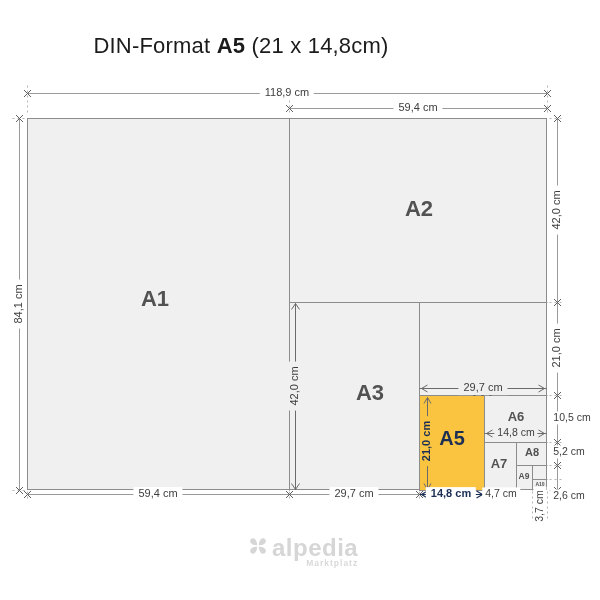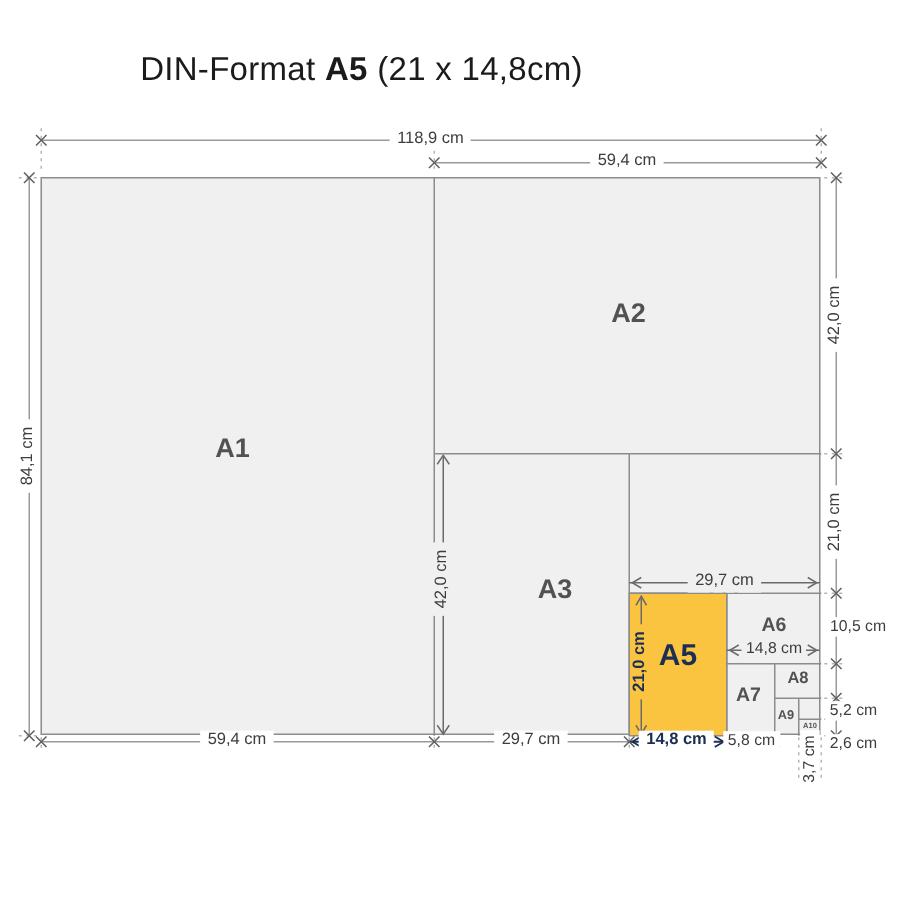--- a/index.html
+++ b/index.html
@@ -17,21 +17,21 @@
 
   
   .watermark{position:absolute;left:284px;top:287px;transform:translate(-50%,-52%);
              font-size:165px;font-weight:700;color:#c8c8c8;line-height:1;
              letter-spacing:-6px;white-space:nowrap;}
 
   svg.overlay{position:absolute;left:0;top:0;}
 
   
   .plabel{position:absolute;transform:translate(-50%,-50%);font-weight:700;color:#525252;white-space:nowrap;}
-  .pl-18{font-size:18px;} .pl-16{font-size:16px;margin-top:44px;} .pl-13{font-size:13px;}
+  .pl-18{font-size:22px;} .pl-16{font-size:16px;margin-top:44px;} .pl-13{font-size:13px;}
   .pl-11{font-size:11px;} .pl-8{font-size:8.5px;} .pl-5{font-size:5px;}
   .pl-a5{font-size:20px;color:#1b2e54;}
 
   
   .dim{position:absolute;transform:translate(-50%,-50%);font-size:11px;color:#3d3d3d;
        background:#ffffff;padding:0 5px;white-space:nowrap;line-height:1.25;}
   .dim.vert{transform:translate(-50%,-50%) rotate(-90deg);}
   .dim.on-paper{background:#f0f0f0;}
   .dim.on-orange{background:#fbc440;color:#1b2e54;font-weight:700;}
   .dim.navy{color:#1b2e54;font-weight:700;}
@@ -157,26 +157,40 @@
   <div class="plabel pl-11" style="left:532px;top:452px;text-align:right;">A8</div>
   <div class="plabel pl-8" style="left:524px;top:476px;">A9</div>
   <div class="plabel pl-5" style="left:540px;top:484px;">A10</div>
 
   <div class="dim" style="left:287px;top:93px;">118,9 cm</div>
   <div class="dim" style="left:418px;top:108px;">59,4 cm</div>
   <div class="dim vert" style="left:19px;top:304px;">84,1 cm</div>
   <div class="dim vert" style="left:557px;top:210px;">42,0 cm</div>
   <div class="dim vert" style="left:557px;top:348px;">21,0 cm</div>
   <div class="dim small" style="left:572px;top:418px;">10,5 cm</div>
-  <div class="dim small" style="left:569px;top:452px;margin-top:22px;">5,2 cm</div>
+  <div class="dim small" style="left:569px;top:452px;">5,2 cm</div>
   <div class="dim small" style="left:569px;top:496px;">2,6 cm</div>
   <div class="dim vert on-paper" style="left:295px;top:386px;">42,0 cm</div>
   <div class="dim on-paper" style="left:483px;top:388px;">29,7 cm</div>
   <div class="dim vert on-orange" style="left:427px;top:441px;">21,0 cm</div>
   <div class="dim on-paper small" style="left:516px;top:433px;">14,8 cm</div>
   <div class="dim" style="left:158px;top:494px;">59,4 cm</div>
   <div class="dim" style="left:354px;top:494px;">29,7 cm</div>
   <div class="dim navy" style="left:451px;top:494px;">14,8 cm</div>
-  <div class="dim small" style="left:501px;top:494px;">5,8 cm</div>
+  <div class="dim small" style="left:501px;top:494px;">4,7 cm</div>
   <div class="dim vert small" style="left:540px;top:506px;">3,7 cm</div>
 
+  <div class="logo">
+    <svg width="20" height="20" viewBox="0 0 20 20">
+      <g fill="#d6d6d6">
+        <path d="M9.2,9.2 C6.8,9.2 3.4,8.6 2.4,6.2 C1.6,4.2 3,2.2 5,2.2 C7.6,2.2 9,5.8 9.2,9.2 Z"></path>
+        <path d="M10.8,9.2 C13.2,9.2 16.6,8.6 17.6,6.2 C18.4,4.2 17,2.2 15,2.2 C12.4,2.2 11,5.8 10.8,9.2 Z"></path>
+        <path d="M9.2,10.8 C6.8,10.8 3.4,11.4 2.4,13.8 C1.6,15.8 3,17.8 5,17.8 C7.6,17.8 9,14.2 9.2,10.8 Z"></path>
+        <path d="M10.8,10.8 C13.2,10.8 16.6,11.4 17.6,13.8 C18.4,15.8 17,17.8 15,17.8 C12.4,17.8 11,14.2 10.8,10.8 Z"></path>
+      </g>
+    </svg>
+    <span class="brand">
+      <span>alpedia</span>
+      <span class="tagline">Marktplatz</span>
+    </span>
+  </div>
 
 </div>
 
 </body></html>

